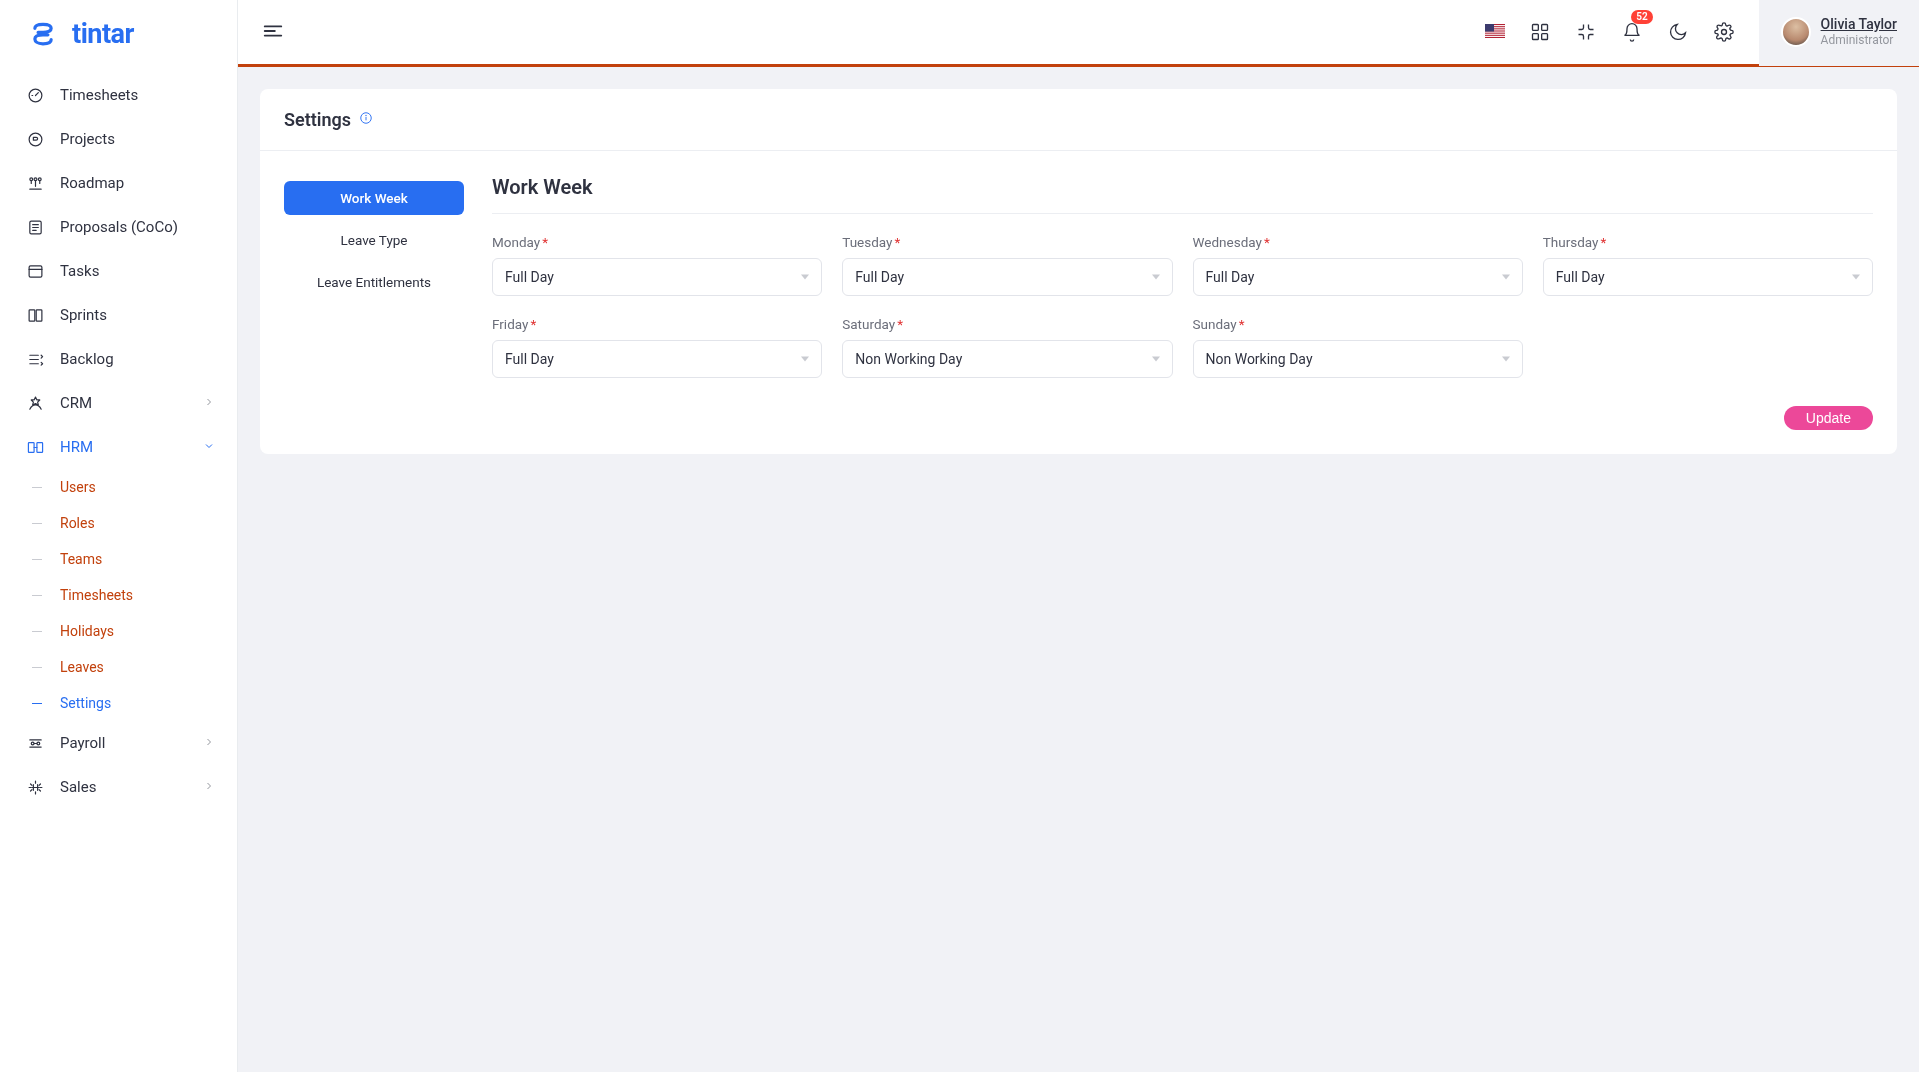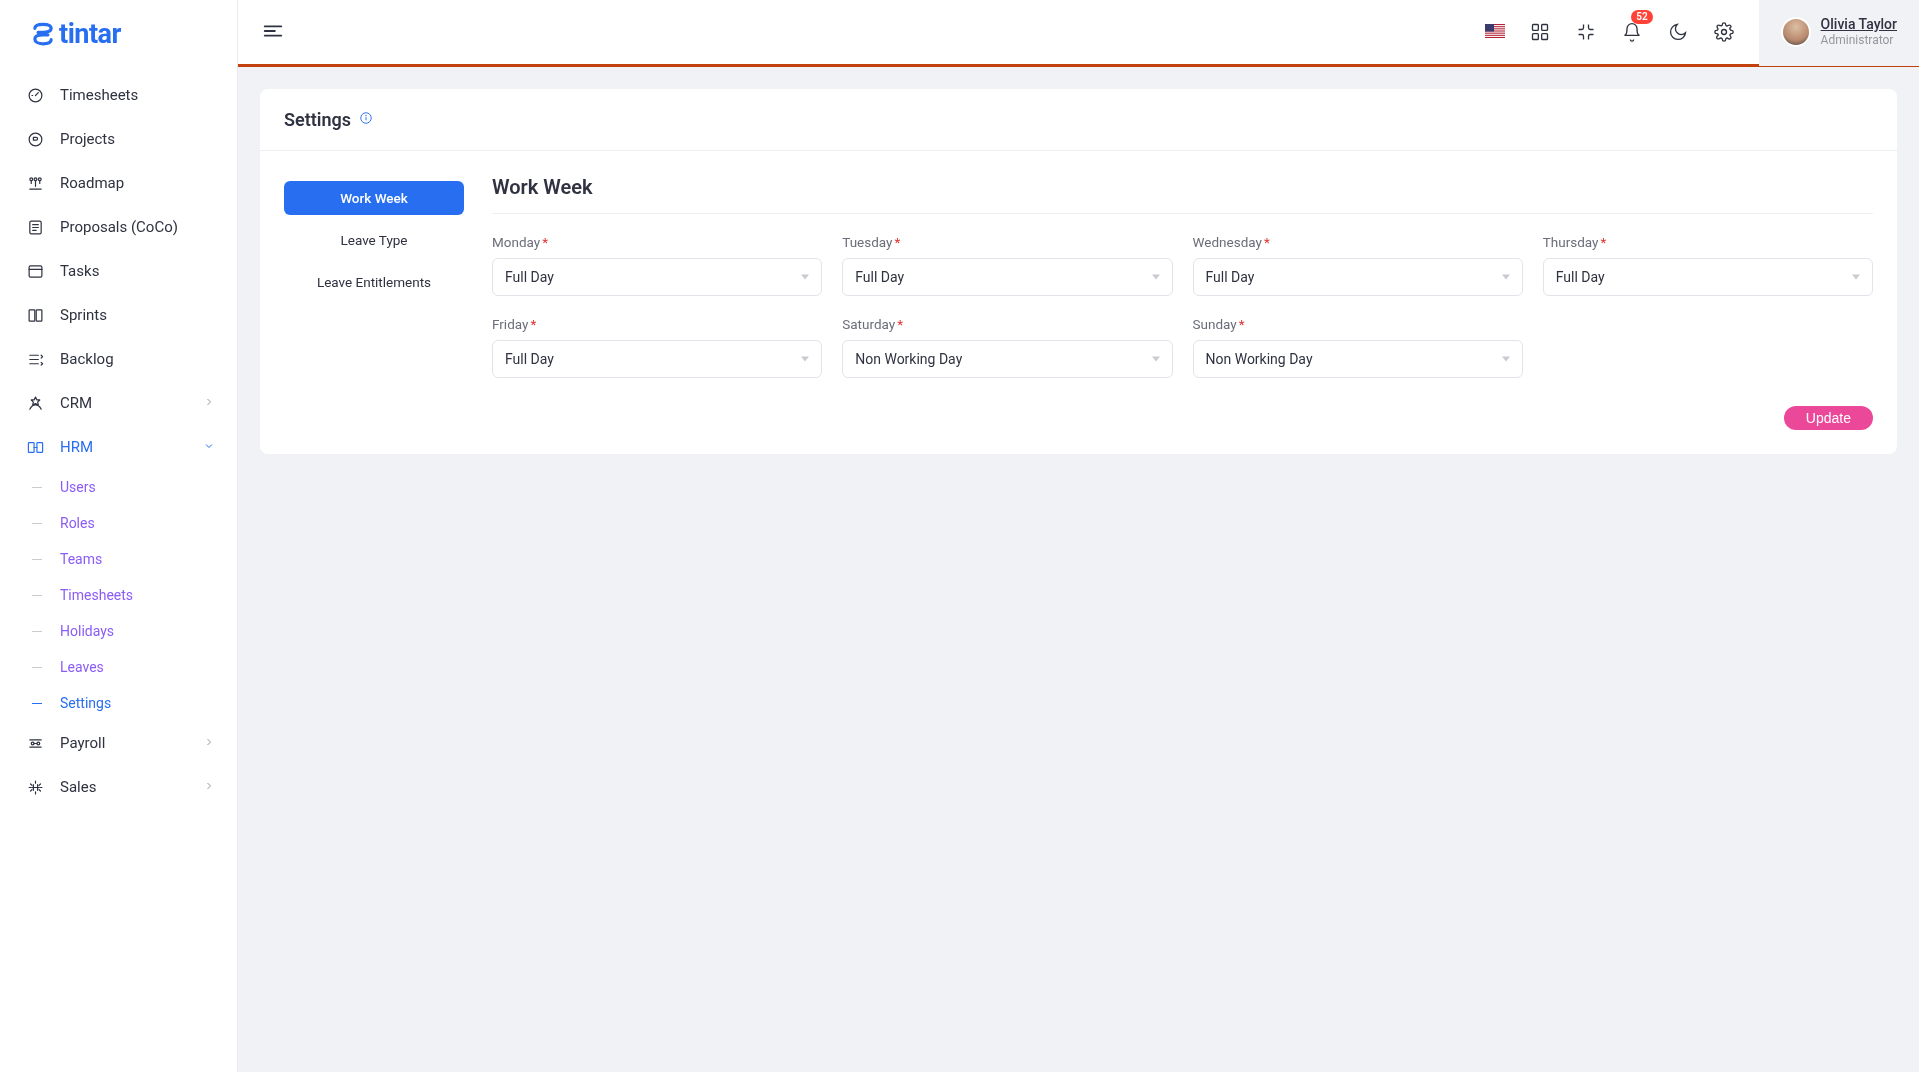--- a/index.html
+++ b/index.html
@@ -63,21 +63,21 @@
     background: #f1f2f6;
     padding: 13px 22px;
     height: 67px;
   }
   .avatar { width: 30px; height: 30px; border-radius: 50%; background: radial-gradient(circle at 50% 30%, #dcbfa3 0%, #b8896e 60%, #3b3b3b 100%); border: 2px solid #fff; }
   .user-name { font-size: 14px; font-weight: 500; color: #2f3240; line-height: 1.2; text-decoration: underline; }
   .user-role { font-size: 12px; color: #94979e; line-height: 1.2; }
 
   
   .brand { height: 67px; display: flex; align-items: center; padding: 0 30px; }
-  .brand-logo { font-size: 27px; font-weight: 700; color: #286ef1; display: flex; align-items: center; gap: 3px; }
+  .brand-logo { font-size: 27px; font-weight: 700; color: #286ef1; display: flex; align-items: center; gap: 16px; }
   .brand-logo-mark {
     width: 26px; height: 26px;
     display: inline-flex; align-items:center; justify-content:center;
   }
   .brand-logo-mark svg { width:26px; height:26px; }
   .brand-logo-text { letter-spacing: -0.5px; }
 
   
   .nav { flex: 1; overflow-y: auto; padding: 6px 0; }
   .nav-item, .nav-sub-item {
@@ -88,21 +88,21 @@
     cursor: pointer;
     font-size: 15px;
   }
   .nav-item .ni-icon { width: 18px; display:flex; justify-content:center; }
   .nav-item .ni-icon svg { width:17px; height:17px; stroke:#2f3240; fill:none; stroke-width:1.7px; stroke-linecap:round; stroke-linejoin:round; }
   .nav-item.active, .nav-item.active .ni-icon svg { color:#286ef1; stroke:#286ef1; }
   .nav-item .ni-chevron { margin-left:auto; width:14px; }
   .nav-item .ni-chevron svg { width:12px; height:12px; stroke:#94979e; fill:none; stroke-width:2px; }
   .nav-item.expanded .ni-chevron svg { stroke:#286ef1; }
 
-  .nav-sub-item { padding-left: 32px; height: 36px; font-size: 14px; color:#8b5cf6; gap:18px; }
+  .nav-sub-item { padding-left: 32px; height: 36px; font-size: 14px; color:#c2410c; gap:18px; }
   .nav-sub-item .dash { width:10px; height:1px; background:#c9cbd1; flex-shrink:0; }
   .nav-sub-item.active { color:#286ef1; }
   .nav-sub-item.active .dash { background:#286ef1; }
 
   
   .content-scroll { flex:1; overflow:auto; display:flex; flex-direction:column; }
   .card {
     background:#fff; border-radius:8px;
     margin: 22px 22px 0 22px;
   }

